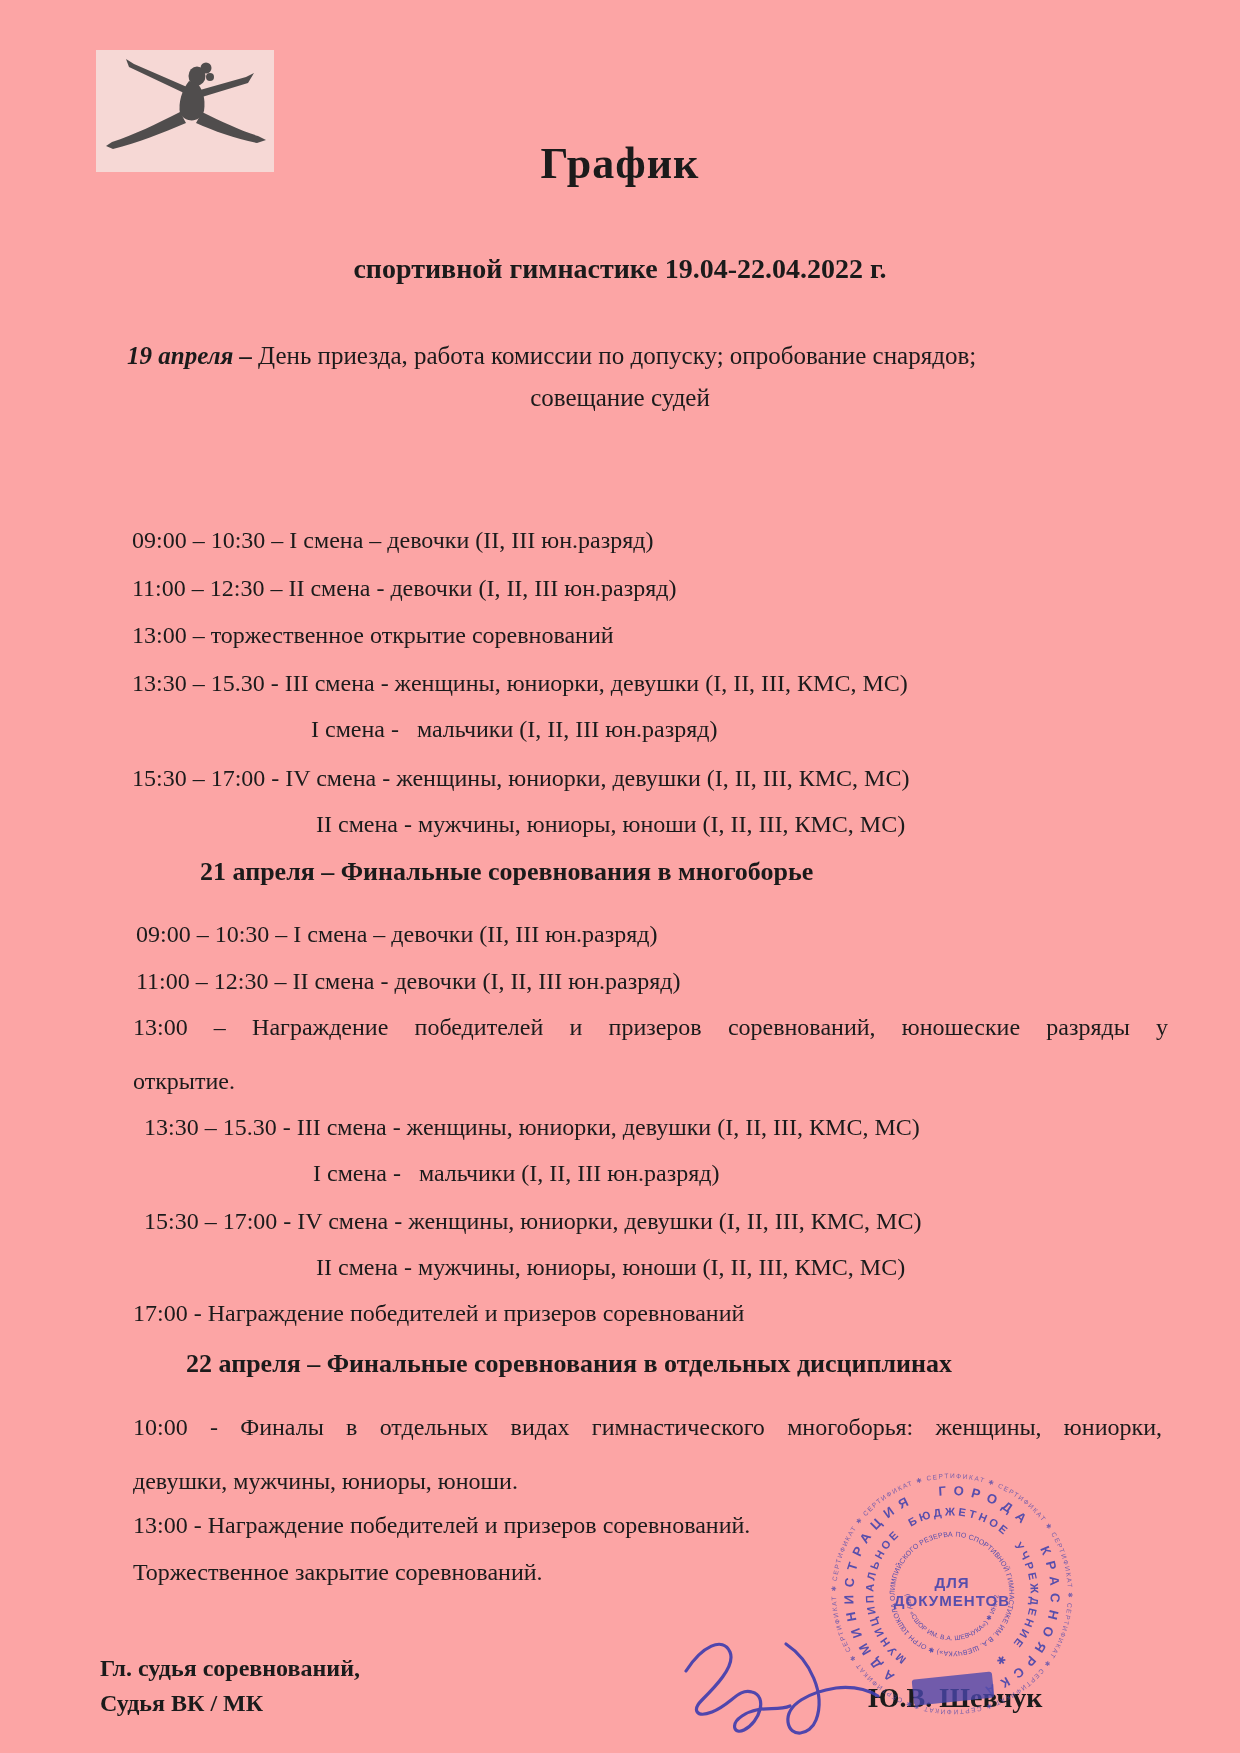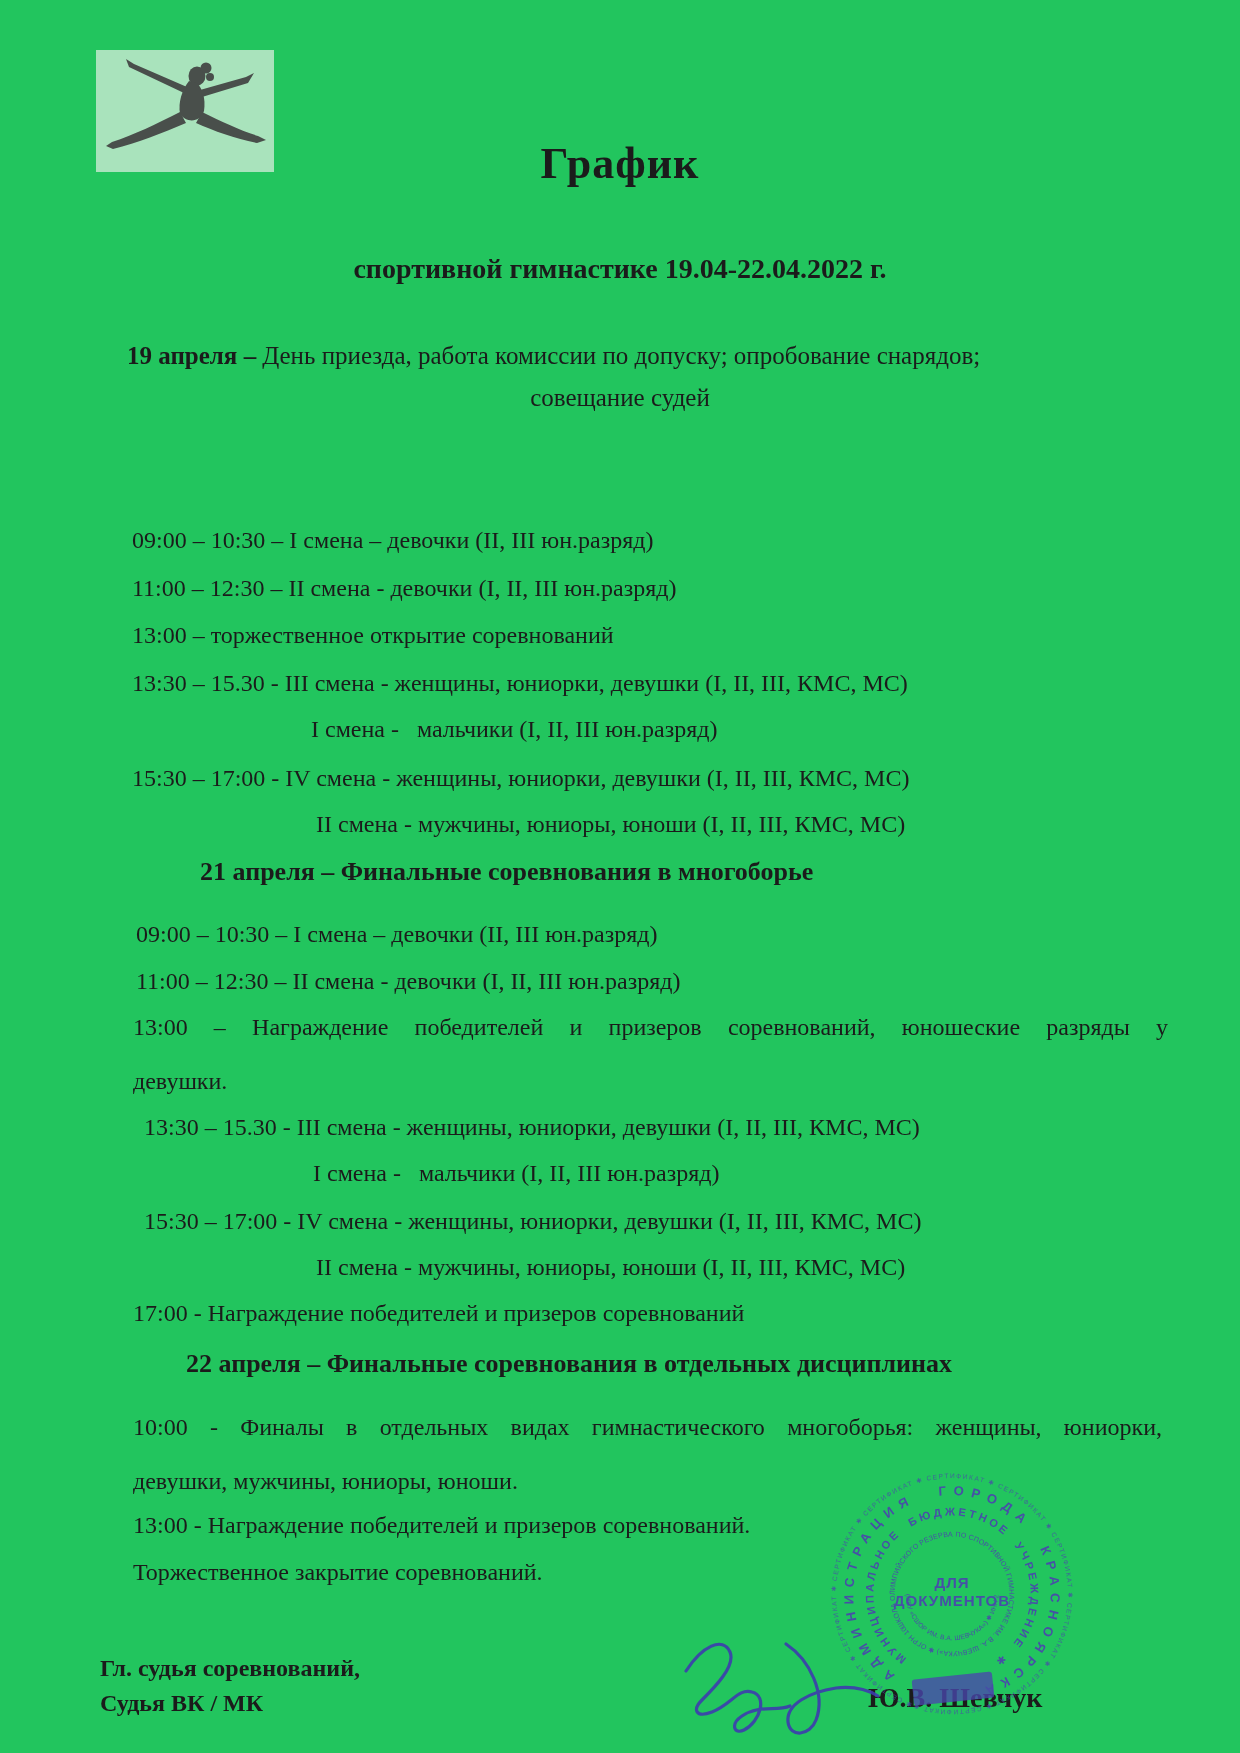--- a/index.html
+++ b/index.html
@@ -1,31 +1,31 @@
 <!DOCTYPE html>
 <html><head>
 <meta charset="utf-8">
 <style>
   html,body{margin:0;padding:0;background:#e8e8e8;}
   .page{
     position:relative;width:1240px;height:1753px;margin:0 auto;
-    background:#22c55e;overflow:hidden;
+    background:#fca5a5;overflow:hidden;
     font-family:"Liberation Serif","DejaVu Serif",serif;color:#1b1b1b;
   }
   .abs{position:absolute;}
   .title{
     left:0;top:138px;width:100%;text-align:center;
     font-size:44px;font-weight:bold;letter-spacing:1px;
   }
   .subtitle{
     left:0;width:100%;text-align:center;
     font-size:28px;font-weight:bold;white-space:pre;
   }
   .day-intro{left:127px;top:342px;font-size:25px;white-space:pre;}
-  .day-intro b{font-weight:bold;margin-right:6px;}
+  .day-intro b{font-weight:bold;margin-right:6px;font-style:italic;}
   .centered-line{left:0;width:100%;text-align:center;font-size:25px;}
   .heading{font-size:26px;font-weight:bold;white-space:pre;}
   .row{font-size:24px;white-space:pre;}
   .row-justify{
     font-size:24px;white-space:normal;
     text-align:justify;text-align-last:justify;
   }
   .footer-line{font-size:24px;font-weight:bold;}
   .signer{font-size:28px;font-weight:bold;}
   .stamp{left:816px;top:1453px;width:272px;height:292px;opacity:.92;}
@@ -69,21 +69,21 @@
   <div class="abs row" style="left:132px;top:622px;">13:00 – торжественное открытие соревнований</div>
   <div class="abs row" style="left:132px;top:670px;">13:30 – 15.30 - III смена - женщины, юниорки, девушки (I, II, III, КМС, МС)</div>
   <div class="abs row" style="left:311px;top:716px;">I смена -   мальчики (I, II, III юн.разряд)</div>
   <div class="abs row" style="left:132px;top:765px;">15:30 – 17:00 - IV смена - женщины, юниорки, девушки (I, II, III, КМС, МС)</div>
   <div class="abs row" style="left:316px;top:811px;">II смена - мужчины, юниоры, юноши (I, II, III, КМС, МС)</div>
 
   <div class="abs heading" style="left:200px;top:857px;">21 апреля – Финальные соревнования в многоборье</div>
   <div class="abs row" style="left:136px;top:921px;">09:00 – 10:30 – I смена – девочки (II, III юн.разряд)</div>
   <div class="abs row" style="left:136px;top:968px;">11:00 – 12:30 – II смена - девочки (I, II, III юн.разряд)</div>
   <div class="abs row-justify" style="left:133px;right:72px;top:1014px;">13:00 – Награждение победителей и призеров соревнований, юношеские разряды у</div>
-  <div class="abs row" style="left:133px;top:1068px;">девушки.</div>
+  <div class="abs row" style="left:133px;top:1068px;">открытие.</div>
   <div class="abs row" style="left:144px;top:1114px;">13:30 – 15.30 - III смена - женщины, юниорки, девушки (I, II, III, КМС, МС)</div>
   <div class="abs row" style="left:313px;top:1160px;">I смена -   мальчики (I, II, III юн.разряд)</div>
   <div class="abs row" style="left:144px;top:1208px;">15:30 – 17:00 - IV смена - женщины, юниорки, девушки (I, II, III, КМС, МС)</div>
   <div class="abs row" style="left:316px;top:1254px;">II смена - мужчины, юниоры, юноши (I, II, III, КМС, МС)</div>
   <div class="abs row" style="left:133px;top:1300px;">17:00 - Награждение победителей и призеров соревнований</div>
 
   <div class="abs heading" style="left:186px;top:1349px;">22 апреля – Финальные соревнования в отдельных дисциплинах</div>
   <div class="abs row-justify" style="left:133px;right:78px;top:1414px;">10:00 - Финалы в отдельных видах гимнастического многоборья: женщины, юниорки,</div>
   <div class="abs row" style="left:133px;top:1468px;">девушки, мужчины, юниоры, юноши.</div>
   <div class="abs row" style="left:133px;top:1512px;">13:00 - Награждение победителей и призеров соревнований.</div>

